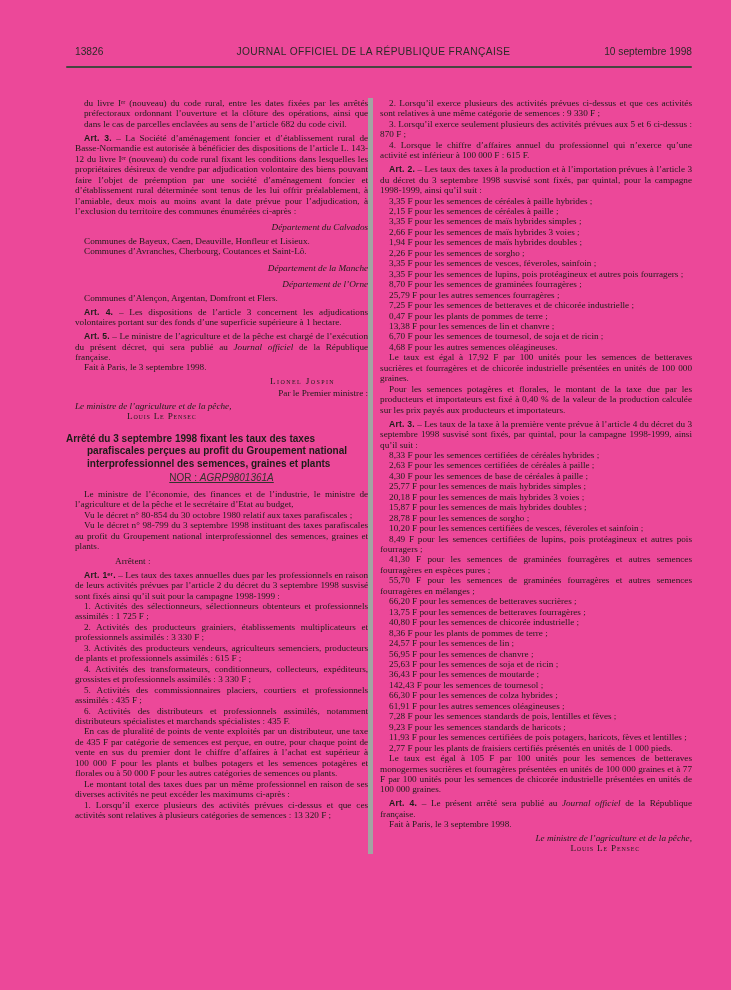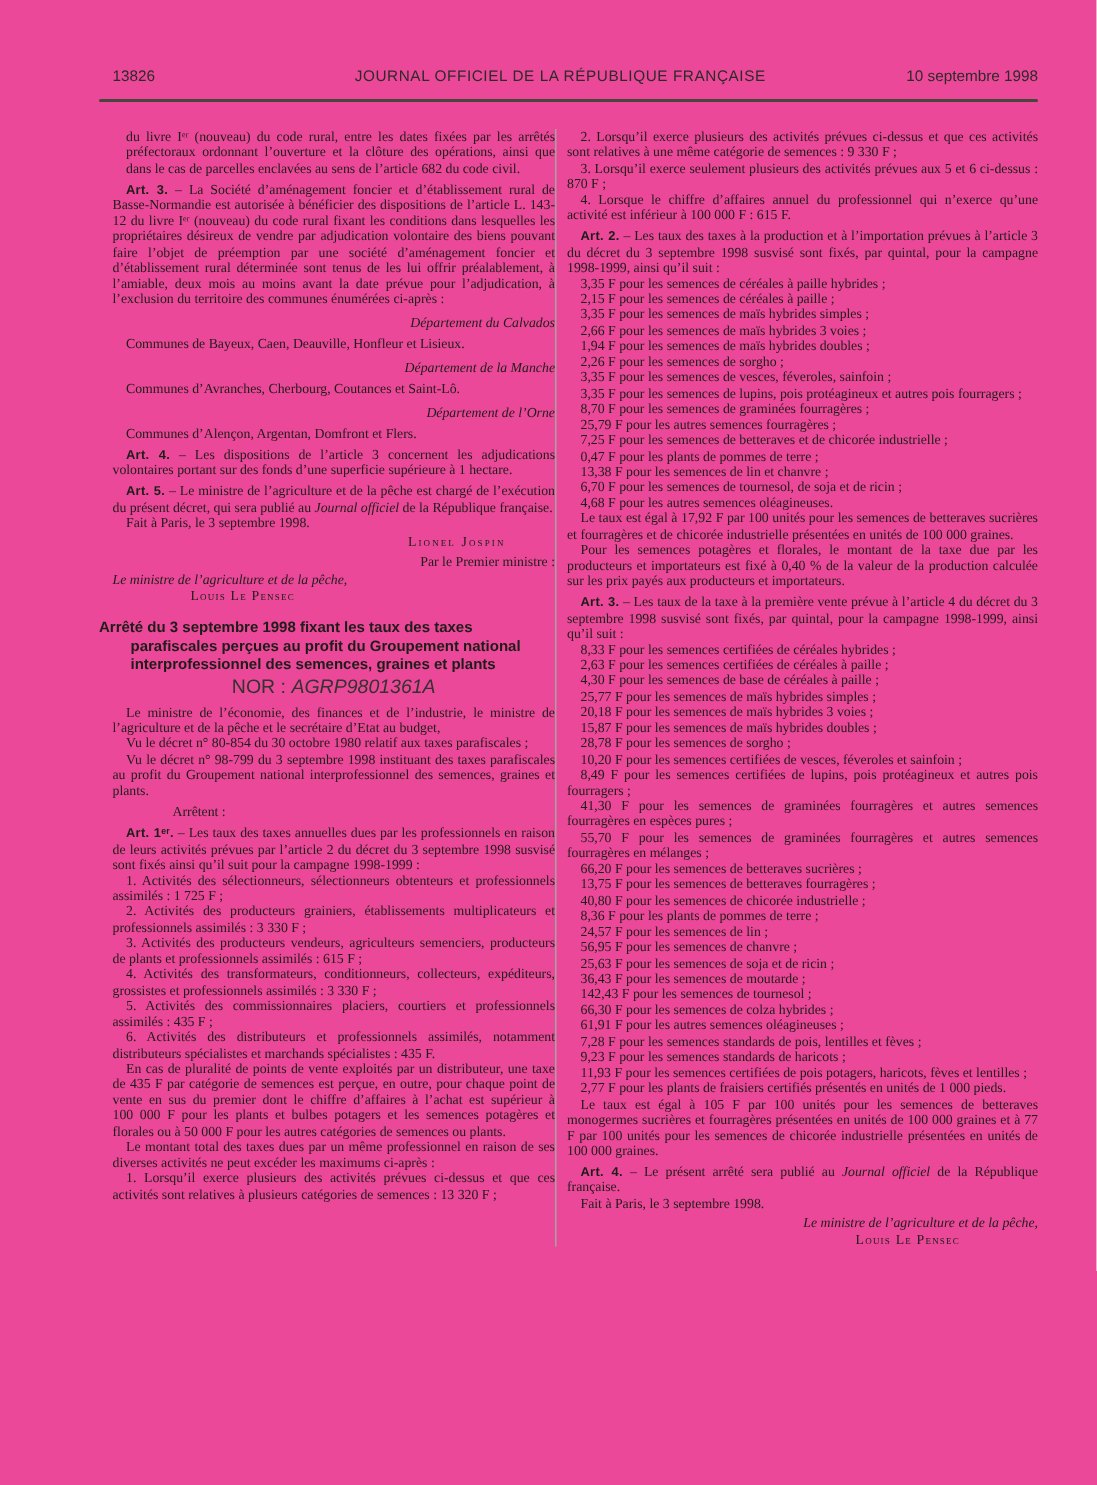--- a/index.html
+++ b/index.html
@@ -16,41 +16,41 @@
   .header-row{
     display:flex;align-items:baseline;
     font-family:"Liberation Sans",sans-serif;
     font-size:10.2px;color:#2b2b27;
   }
   .hdr-pagenum{padding-left:9px;min-width:90px;text-align:left;}
   .hdr-title{flex:1;text-align:center;letter-spacing:0.4px;}
   .hdr-date{min-width:110px;text-align:right;}
   .hdr-rule{height:2px;background:#46463f;margin-top:9px;border-radius:1px;}
   
-  .cols{display:flex;margin-top:18px;}
+  .cols{display:flex;margin-top:30px;}
   .col-left{width:295px;padding-left:9px;}
-  .col-right{width:314px;padding-left:7px;border-left:1px solid #a3a3a3;}
+  .col-right{width:314px;padding-left:7px;border-left:5px solid #a3a3a3;}
   
   .blk{margin:0;text-align:justify;font-size:9.2px;line-height:10.45px;}
   .body,.art{text-indent:9px;}
   .cont{padding-left:9px;text-indent:0;}
   .art{margin-top:3.5px;}
   .lab{font-family:"Liberation Sans",sans-serif;font-weight:bold;font-size:8.6px;letter-spacing:0.2px;}
   .dept{text-align:right;font-style:italic;text-indent:0;margin-top:6px;margin-bottom:3px;}
   .arretent{text-indent:0;text-align:left;margin:4px 0 3px 40px;}
   .sig-right{text-align:right;padding-right:33px;text-indent:0;margin:3px 0 2px;font-variant:small-caps;letter-spacing:1.4px;}
   .byline{text-indent:0;margin-left:28px;margin-top:2px;text-align:right;}
   .minister{font-style:italic;text-indent:0;margin-top:2px;text-align:left;}
   .signer{text-indent:0;margin-left:52px;font-variant:small-caps;letter-spacing:0.8px;text-align:left;}
   .head1{
     font-family:"Liberation Sans",sans-serif;font-weight:bold;
     font-size:10px;line-height:12.6px;text-align:left;
     text-indent:-21px;padding-left:21px;margin:11px 0 2px -9px;
   }
-  .nor{text-align:center;font-family:"Liberation Sans",sans-serif;font-size:13px;text-indent:0;margin:2px 0 6px;color:#33332e;}
+  .nor{text-align:center;font-family:"Liberation Sans",sans-serif;font-size:10px;text-indent:0;margin:2px 0 6px;color:#33332e;text-decoration:underline;}
   .minister-right{font-style:italic;text-align:right;text-indent:0;margin-top:3px;}
   .signer-right{text-align:right;padding-right:52px;font-variant:small-caps;letter-spacing:0.8px;text-indent:0;}
   .it{font-style:italic;}
 </style>
 </head>
 <body>
 
 <div class="page">
   <div class="content">
     <div class="header-row">
@@ -58,22 +58,22 @@
       <span class="hdr-title">JOURNAL OFFICIEL DE LA RÉPUBLIQUE FRANÇAISE</span>
       <span class="hdr-date">10 septembre 1998</span>
     </div>
     <div class="hdr-rule"></div>
     <div class="cols">
       <div class="col-left" id="col-left">
           <p class="blk cont"><span>du livre Iᵉʳ (nouveau) du code rural, entre les dates fixées par les arrêtés préfectoraux ordonnant l’ouverture et la clôture des opérations, ainsi que dans le cas de parcelles enclavées au sens de l’article 682 du code civil.</span></p>
           <p class="blk art"><span class="lab">Art. 3.</span> <span>– La Société d’aménagement foncier et d’établissement rural de Basse-Normandie est autorisée à bénéficier des dispositions de l’article L. 143-12 du livre Iᵉʳ (nouveau) du code rural fixant les conditions dans lesquelles les propriétaires désireux de vendre par adjudication volontaire des biens pouvant faire l’objet de préemption par une société d’aménagement foncier et d’établissement rural déterminée sont tenus de les lui offrir préalablement, à l’amiable, deux mois au moins avant la date prévue pour l’adjudication, à l’exclusion du territoire des communes énumérées ci-après :</span></p>
           <p class="blk dept"><span>Département du Calvados</span></p>
           <p class="blk body"><span>Communes de Bayeux, Caen, Deauville, Honfleur et Lisieux.</span></p>
+          <p class="blk body"><span>Communes d’Avranches, Cherbourg, Coutances et Saint-Lô.</span></p>
           <p class="blk dept"><span>Département de la Manche</span></p>
-          <p class="blk body"><span>Communes d’Avranches, Cherbourg, Coutances et Saint-Lô.</span></p>
           <p class="blk dept"><span>Département de l’Orne</span></p>
           <p class="blk body"><span>Communes d’Alençon, Argentan, Domfront et Flers.</span></p>
           <p class="blk art"><span class="lab">Art. 4.</span> <span>– Les dispositions de l’article 3 concernent les adjudications volontaires portant sur des fonds d’une superficie supérieure à 1 hectare.</span></p>
           <p class="blk art"><span class="lab">Art. 5.</span> <span>– Le ministre de l’agriculture et de la pêche est chargé de l’exécution du présent décret, qui sera publié au </span><span class="it">Journal officiel</span><span> de la République française.</span></p>
           <p class="blk body"><span>Fait à Paris, le 3 septembre 1998.</span></p>
           <p class="blk sig-right"><span>Lionel Jospin</span></p>
           <p class="blk byline"><span>Par le Premier ministre :</span></p>
           <p class="blk minister"><span>Le ministre de l’agriculture et de la pêche,</span></p>
           <p class="blk signer"><span>Louis Le Pensec</span></p>
           <p class="blk head1"><span>Arrêté du 3 septembre 1998 fixant les taux des taxes parafiscales perçues au profit du Groupement national interprofessionnel des semences, graines et plants</span></p>

